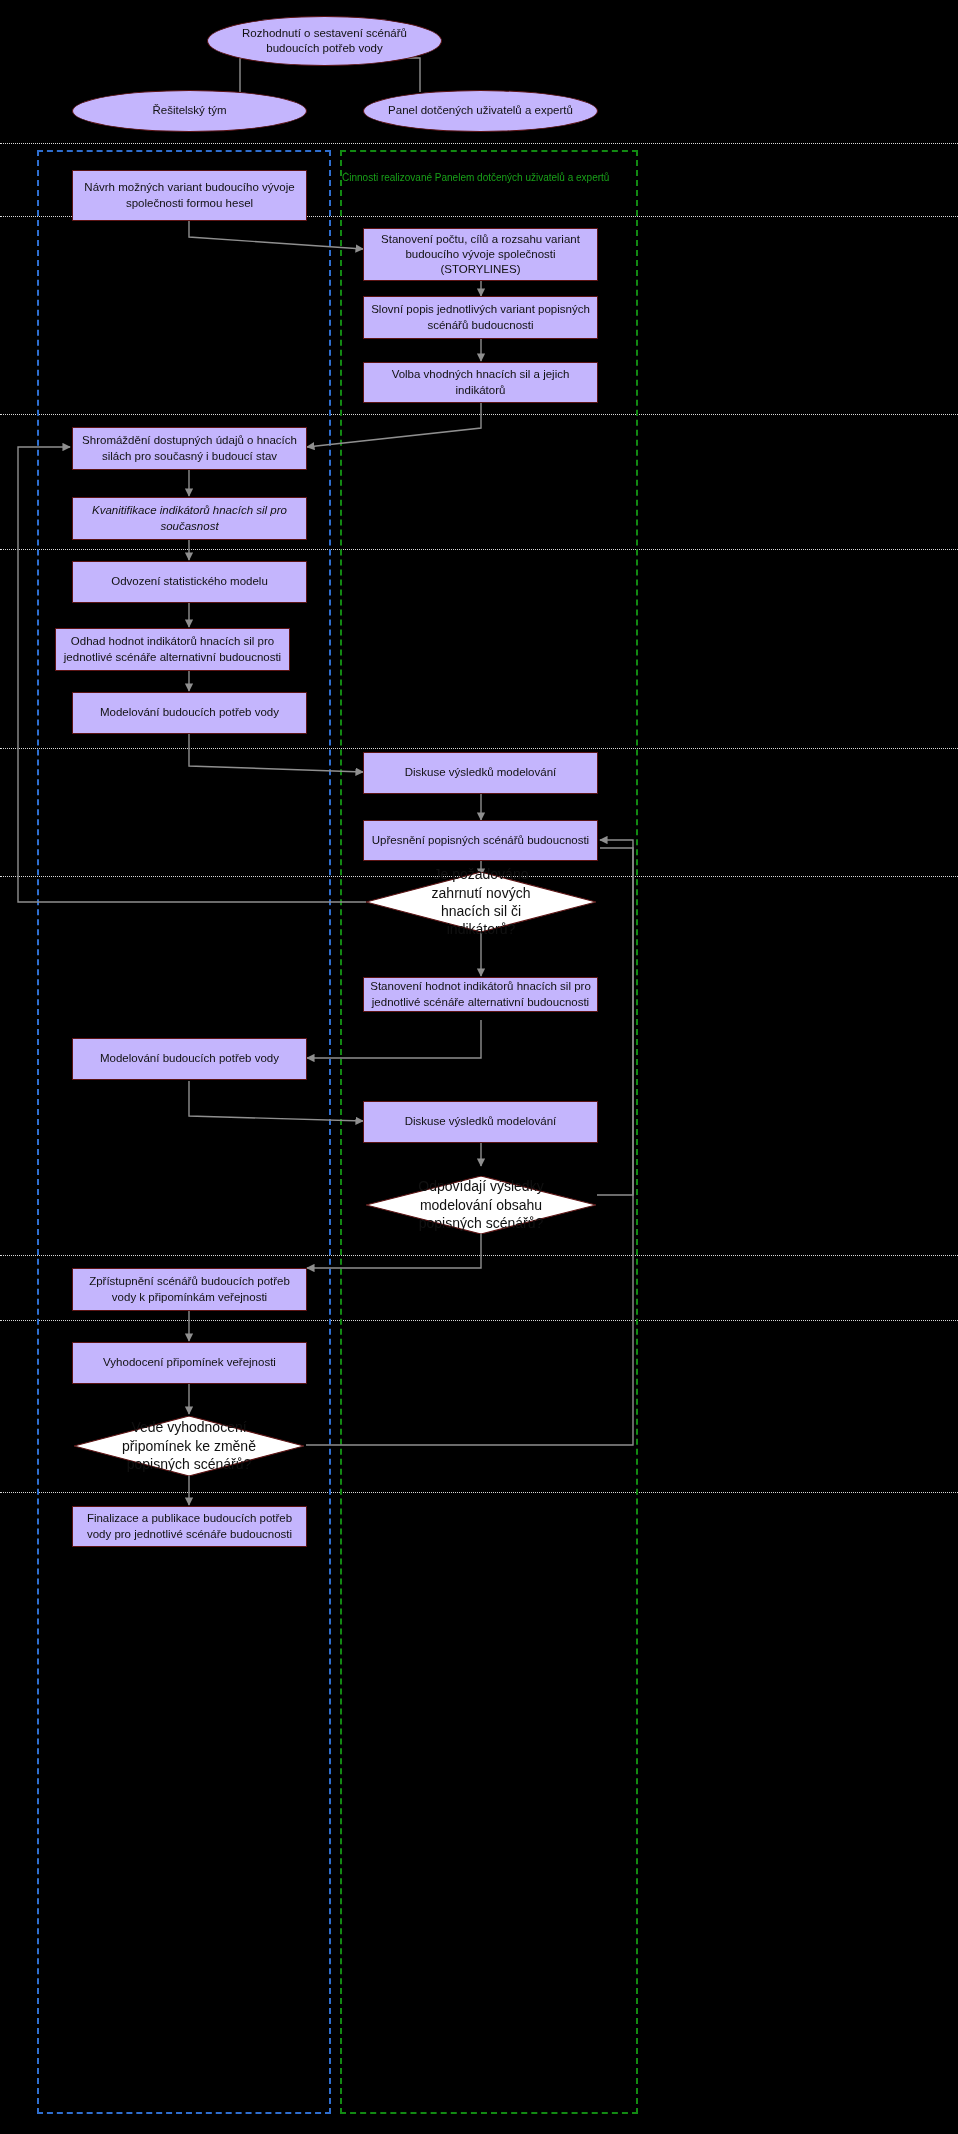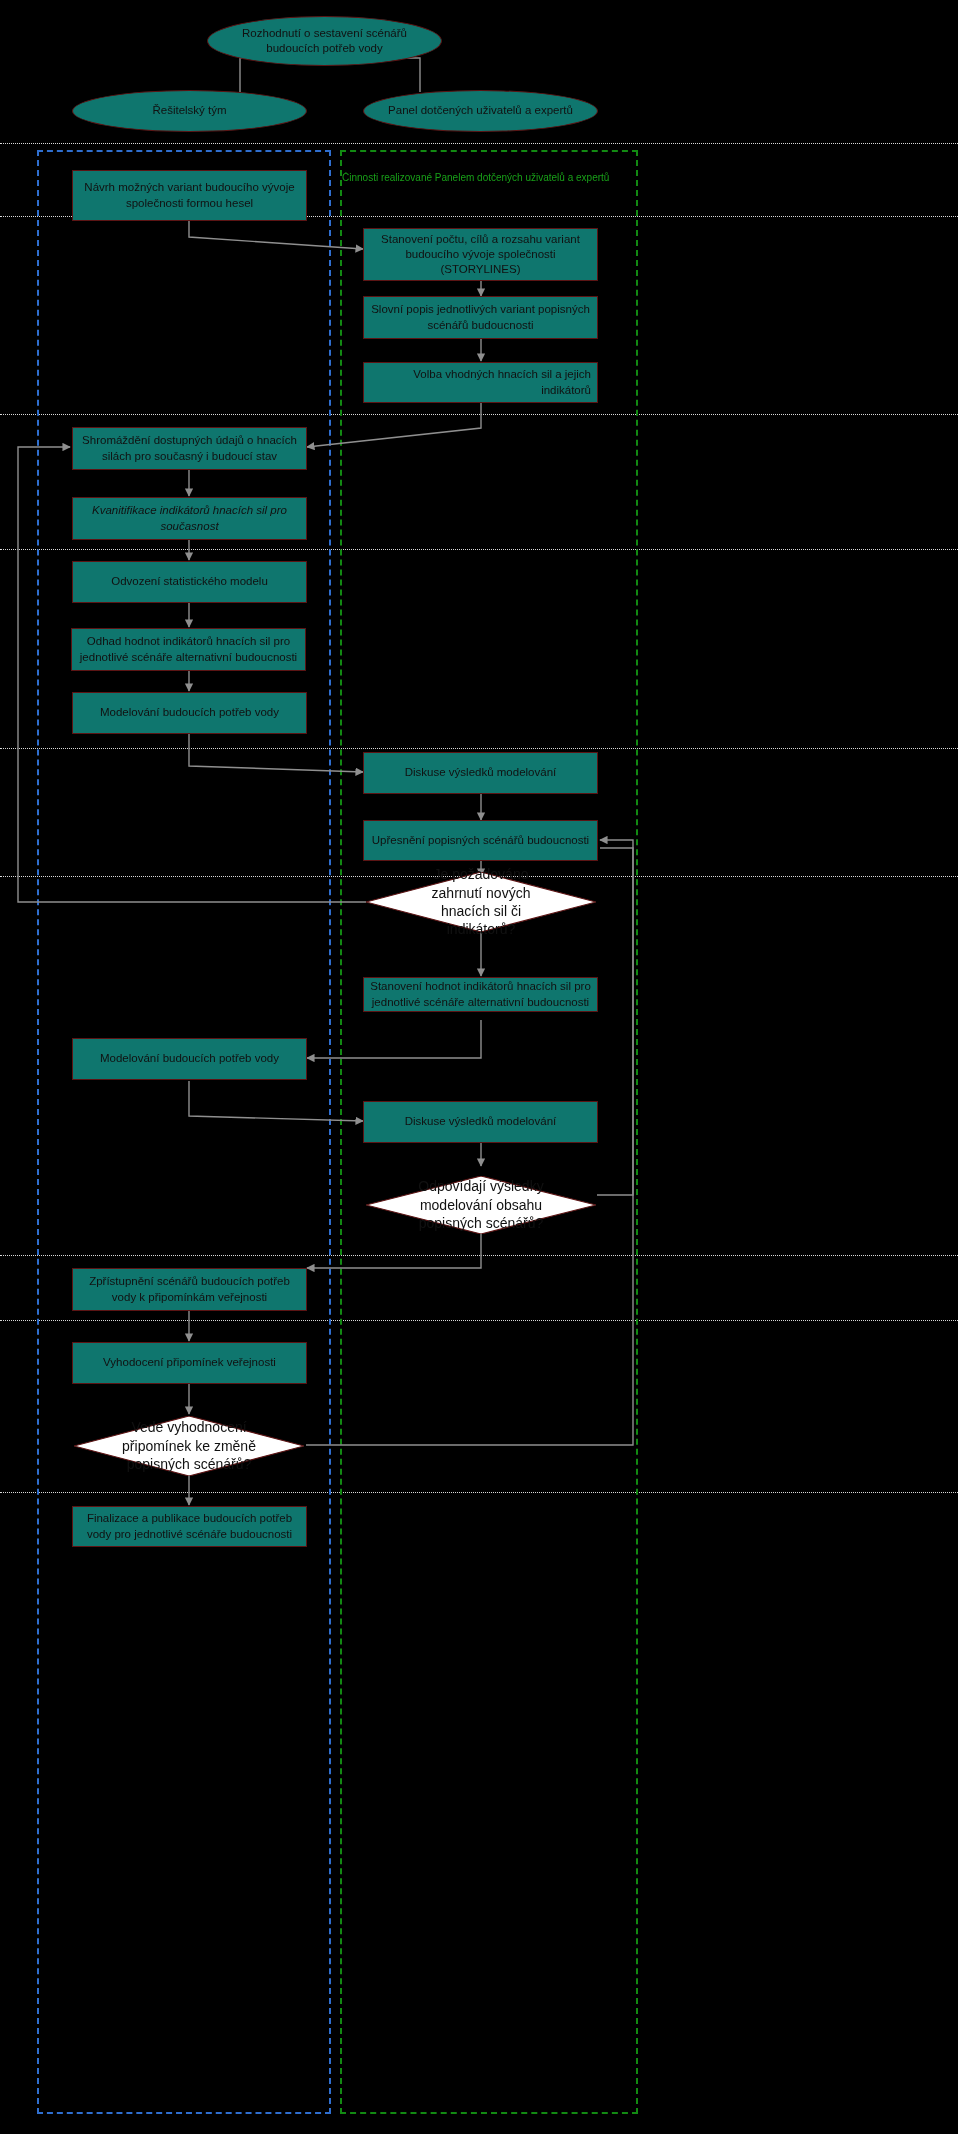--- a/index.html
+++ b/index.html
@@ -7,21 +7,21 @@
     font-family:"Liberation Sans","DejaVu Sans",sans-serif;
     width:958px;height:2134px;position:relative;overflow:hidden;
     color:#111;
   }
   #canvas{position:absolute;left:0;top:0;width:958px;height:2134px;}
   .svglayer{position:absolute;left:0;top:0;width:958px;height:2134px;pointer-events:none;}
 
   
   .node{
     position:absolute;
-    background:#0f766e;
+    background:#c4b5fd;
     border:1px solid #5c1414;
     box-sizing:border-box;
     display:flex;align-items:center;justify-content:center;
     text-align:center;
     font-size:11.5px;
     line-height:1.32;
     color:#111;
     padding:3px 6px;
   }
   .ellipse{border-radius:50%;border:1px solid #5c1414;}
@@ -136,29 +136,29 @@
 
   <div class="node ellipse" style="left:72px;top:90px;width:235px;height:42px;">Řešitelský tým</div>
   <div class="node ellipse" style="left:363px;top:90px;width:235px;height:42px;">Panel dotčených uživatelů a expertů</div>
 
   <div class="node" style="left:72px;top:170px;width:235px;height:51px;">Návrh možných variant budoucího vývoje společnosti formou hesel</div>
 
   <div class="node" style="left:363px;top:228px;width:235px;height:53px;">Stanovení počtu, cílů a rozsahu variant budoucího vývoje společnosti (STORYLINES)</div>
 
   <div class="node" style="left:363px;top:296px;width:235px;height:43px;">Slovní popis jednotlivých variant popisných scénářů budoucnosti</div>
 
-  <div class="node" style="left:363px;top:362px;width:235px;height:41px;text-align:right;">Volba vhodných hnacích sil a jejich indikátorů</div>
+  <div class="node" style="left:363px;top:362px;width:235px;height:41px;">Volba vhodných hnacích sil a jejich indikátorů</div>
 
   <div class="node" style="left:72px;top:427px;width:235px;height:43px;">Shromáždění dostupných údajů o hnacích silách pro současný i budoucí stav</div>
 
   <div class="node" style="left:72px;top:497px;width:235px;height:43px;font-style:italic;">Kvanitifikace indikátorů hnacích sil pro současnost</div>
 
   <div class="node" style="left:72px;top:561px;width:235px;height:42px;">Odvození statistického modelu</div>
 
-  <div class="node" style="left:71px;top:628px;width:235px;height:43px;">Odhad hodnot indikátorů hnacích sil pro jednotlivé scénáře alternativní budoucnosti</div>
+  <div class="node" style="left:55px;top:628px;width:235px;height:43px;">Odhad hodnot indikátorů hnacích sil pro jednotlivé scénáře alternativní budoucnosti</div>
 
   <div class="node" style="left:72px;top:692px;width:235px;height:42px;">Modelování budoucích potřeb vody</div>
 
   <div class="node" style="left:363px;top:752px;width:235px;height:42px;">Diskuse výsledků modelování</div>
 
   <div class="node" style="left:363px;top:820px;width:235px;height:41px;">Upřesnění popisných scénářů budoucnosti</div>
 
   <div class="node diamond" style="left:366px;top:872px;width:230px;height:60px;">
     <svg class="dshape" viewBox="0 0 230 60" preserveAspectRatio="none">
       <polygon points="115,0 230,30 115,60 0,30" fill="#ffffff" stroke="#5c1414" stroke-width="1.2"></polygon>

